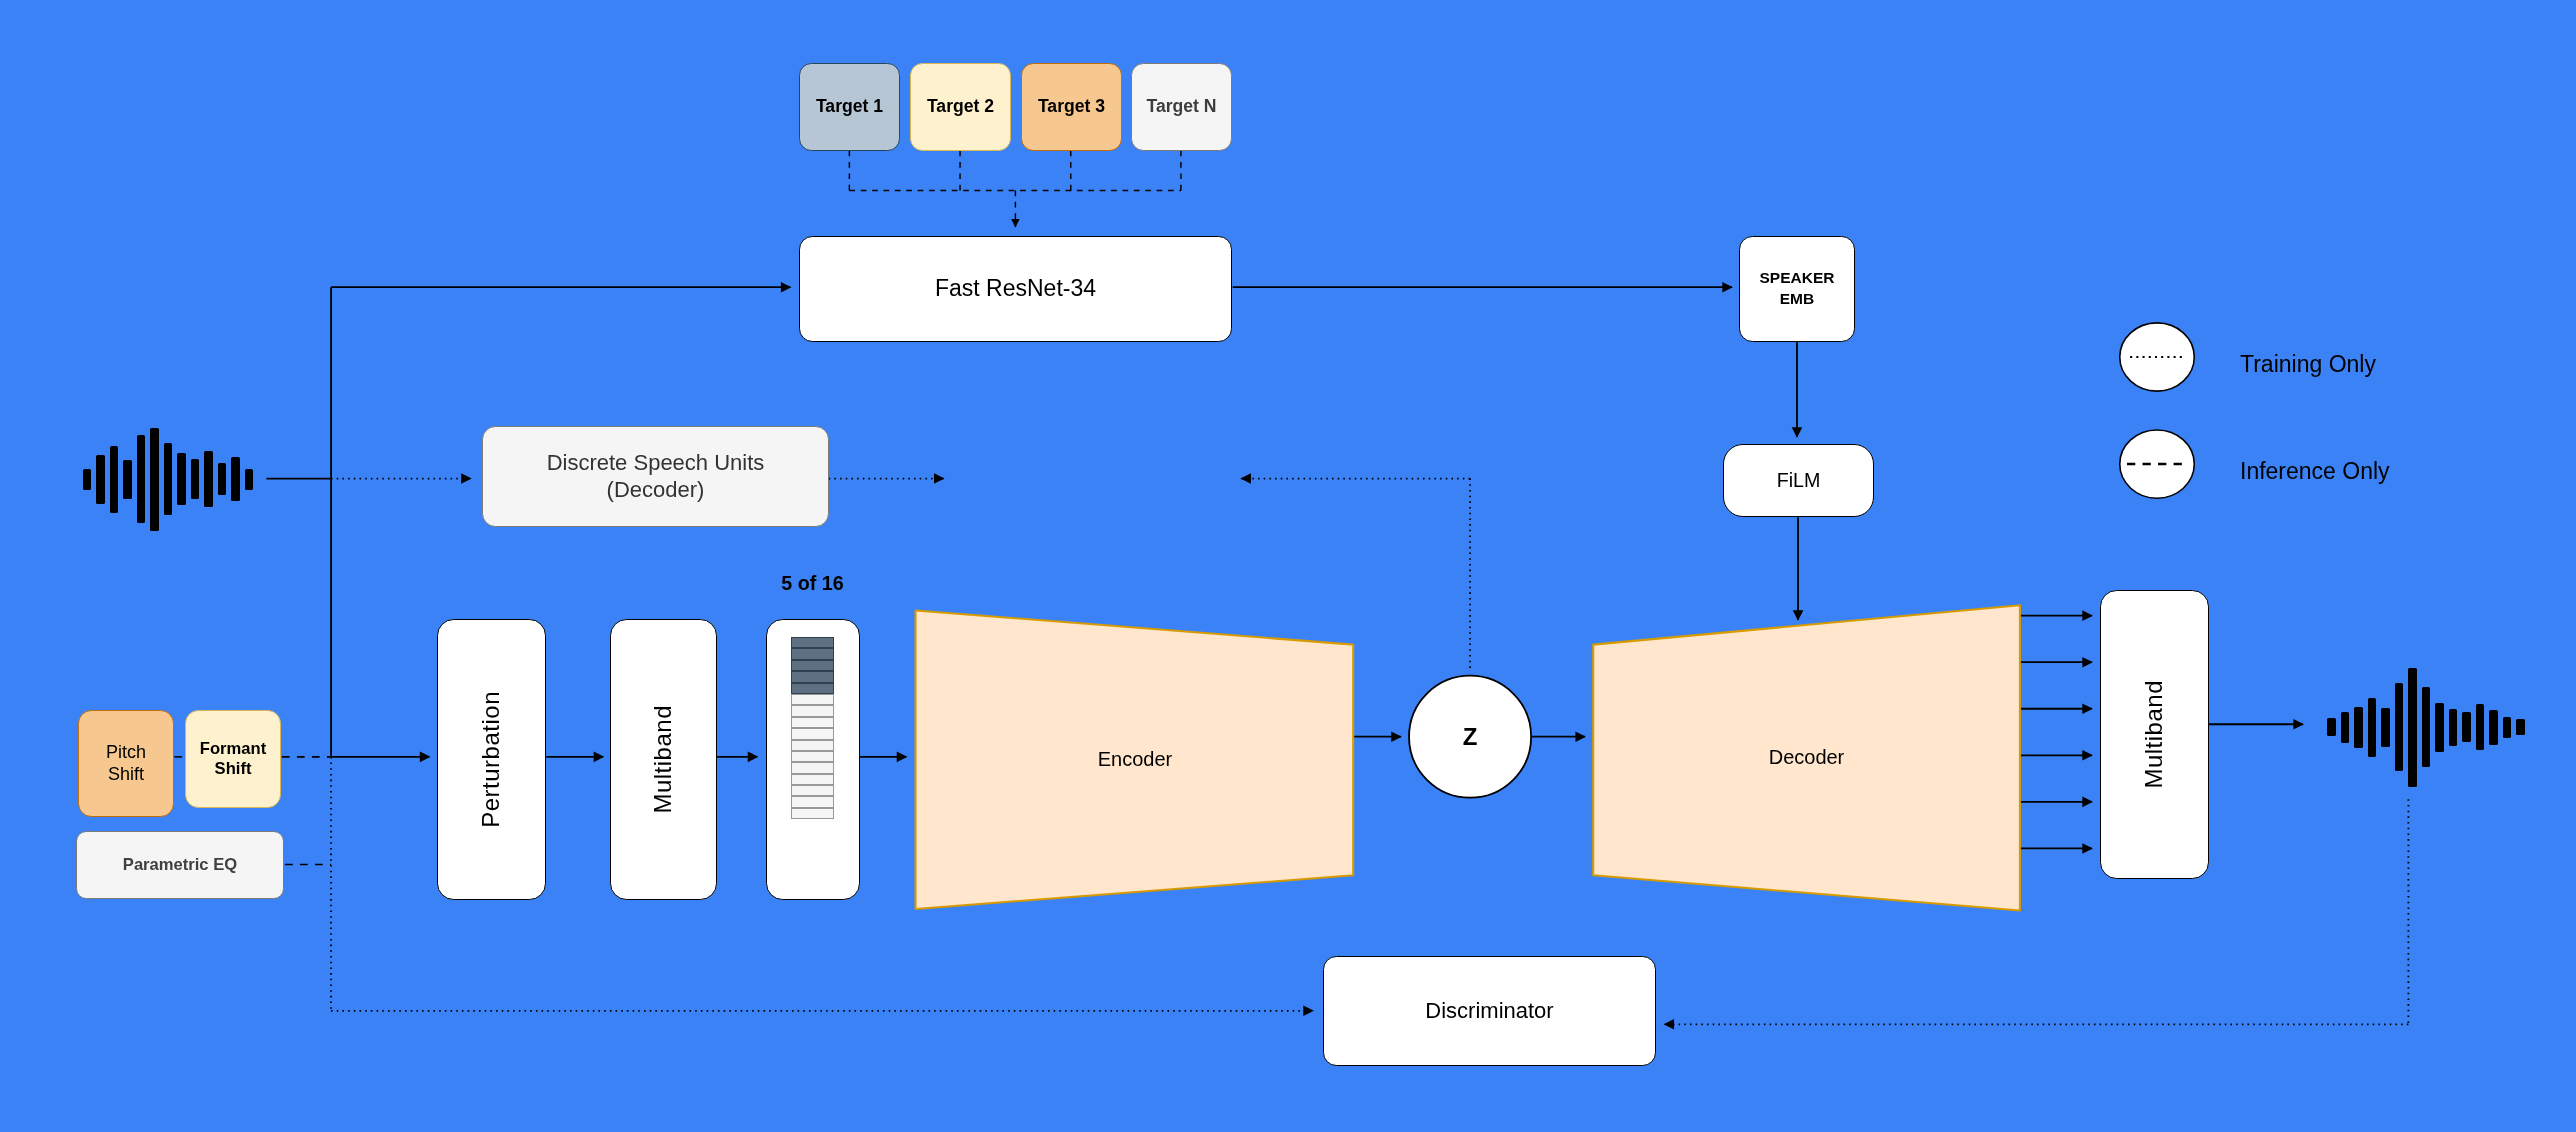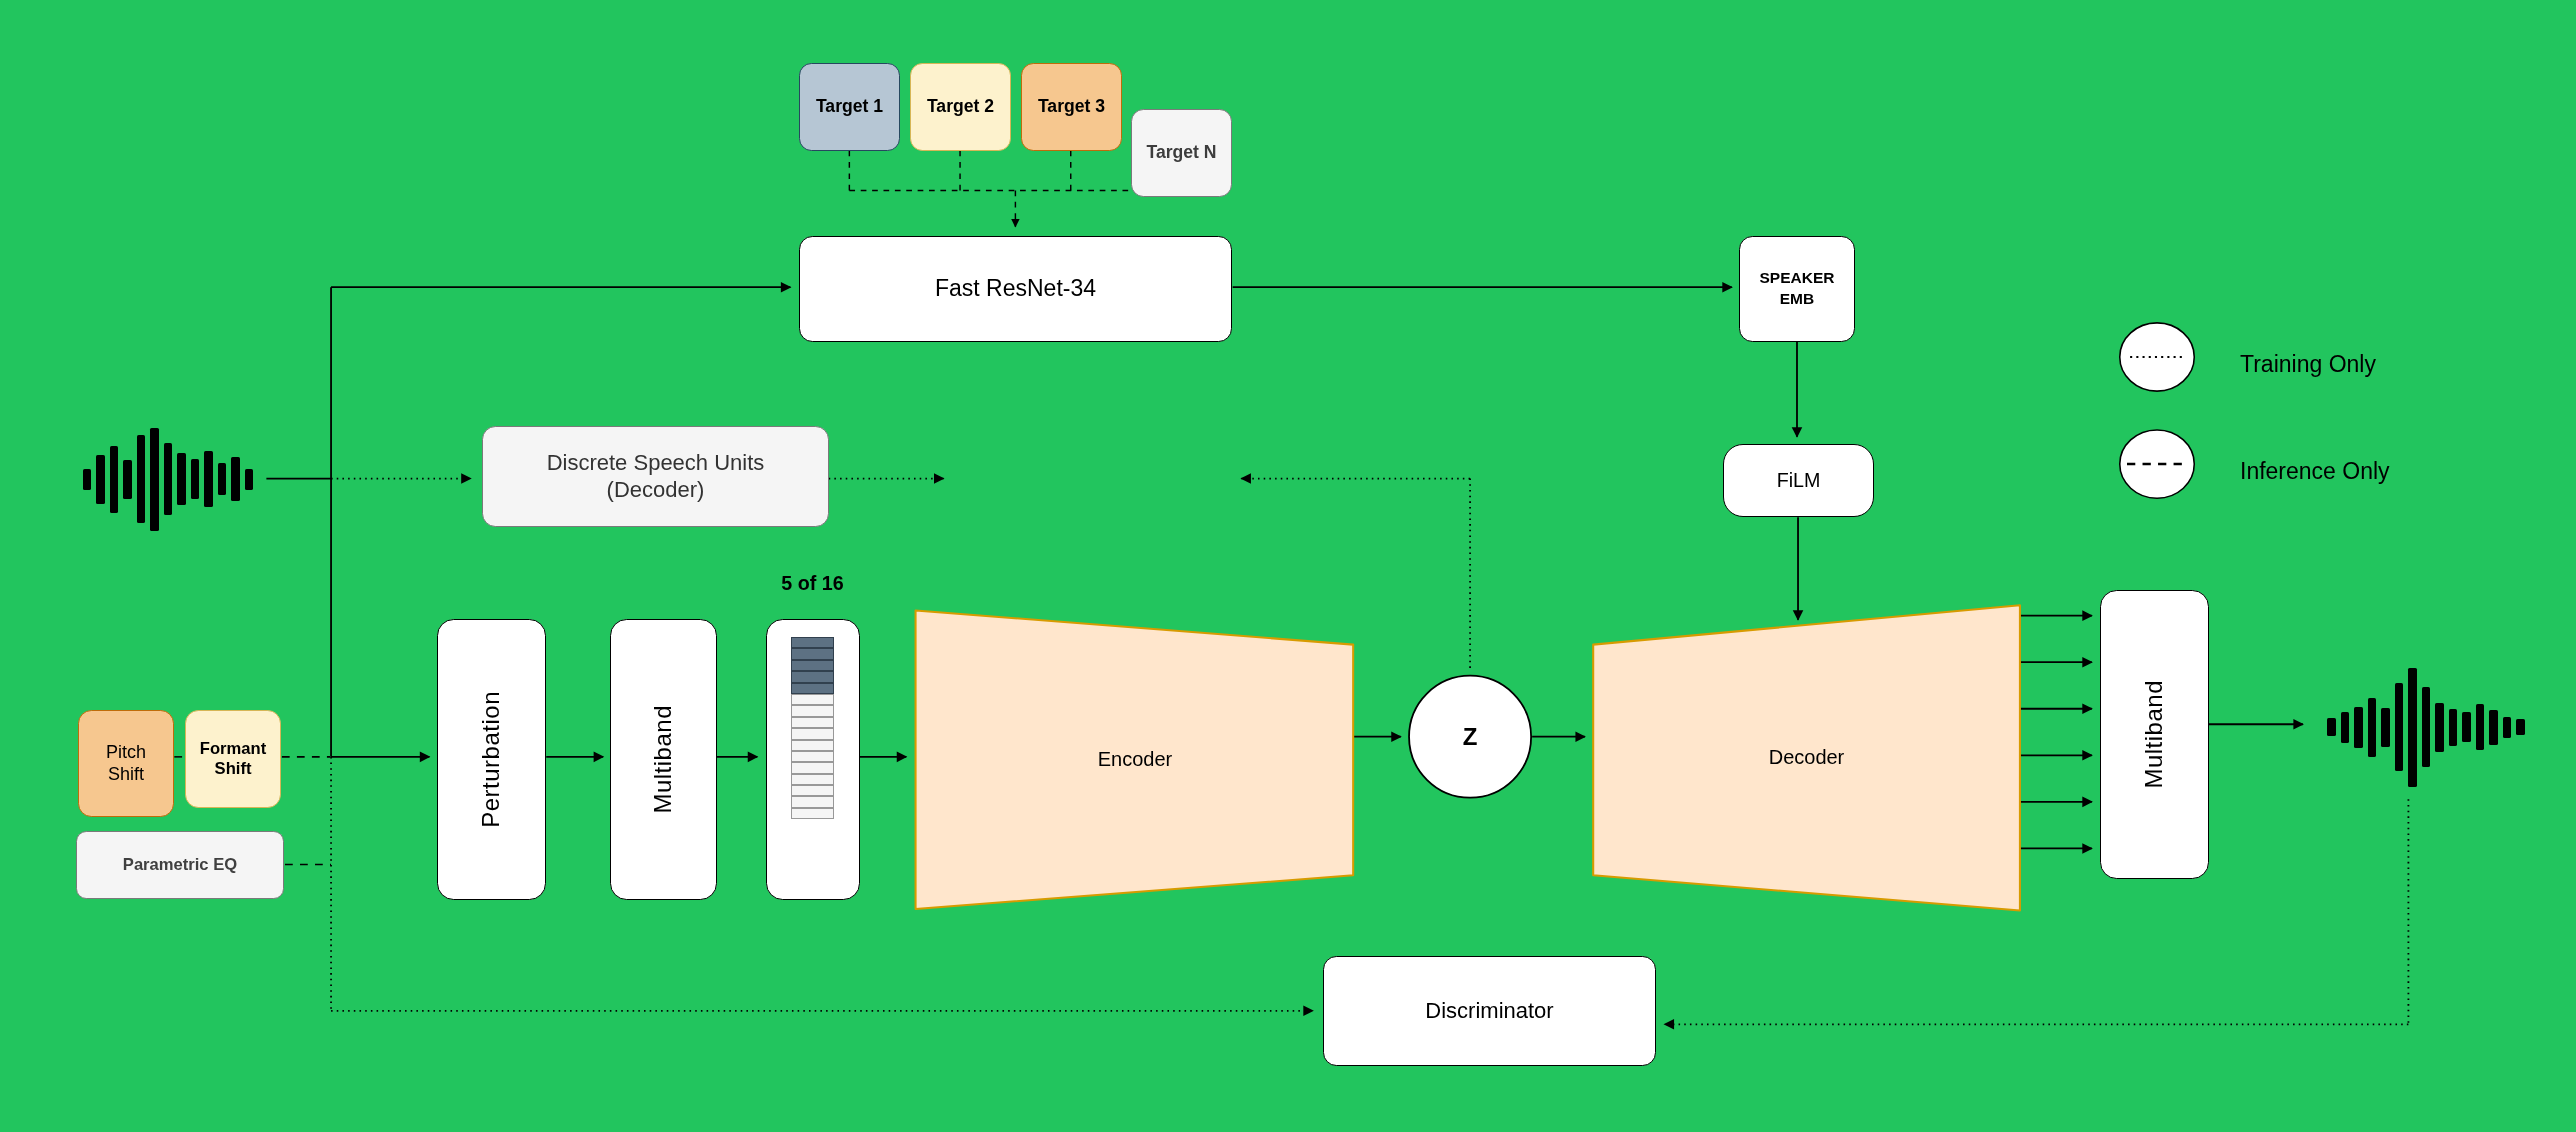--- a/index.html
+++ b/index.html
@@ -1,33 +1,33 @@
 <!DOCTYPE html>
 <html style="--target1-fill: #b6c6d4; --target1-stroke: #26485f; --target2-fill: #fdf2cd; --target2-stroke: #d6b656; --target3-fill: #f6c78f; --target3-stroke: #bf6c0a; --gray-fill: #f5f5f5; --gray-stroke: #7a7a7a; --trap-fill: #ffe6cc; --trap-stroke: #d79b00; --cell-filled: #5d7183; --cell-filled-stroke: #31404e; --cell-empty: #f5f5f5; --cell-empty-stroke: #999999; --wire: #000000;font-size:8.3px"><head>
 <meta charset="utf-8">
 <style>
   html,body { margin:0; padding:0; background:#ffffff; }
   #canvas {
-    position:relative; width:2576px; height:1133px; background:#22c55e; overflow:hidden;
+    position:relative; width:2576px; height:1133px; background:#3b82f6; overflow:hidden;
     font-family:"Liberation Sans", sans-serif; color:#000;
   }
   #wires { position:absolute; left:0; top:0; width:2576px; height:1133px; }
 
   .box {
     position:absolute; display:flex; flex-direction:column; align-items:center; justify-content:center;
     background:#ffffff; border:1.8px solid #000; border-radius:13.4px; box-sizing:border-box;
     text-align:center; line-height:1.2;
   }
   .lbl { white-space:nowrap; }
 
   .target { width:101px; height:88px; top:63px; border-radius:12.4px; border-width:1.6px; font-weight:bold; font-size:17.6px; }
   .t-blue   { background:var(--target1-fill); border-color:var(--target1-stroke); }
   .t-yellow { background:var(--target2-fill); border-color:var(--target2-stroke); }
   .t-orange { background:var(--target3-fill); border-color:var(--target3-stroke); }
-  .t-gray   { background:var(--gray-fill);    border-color:var(--gray-stroke); color:#3d3d3d;margin-top:46px; }
+  .t-gray   { background:var(--gray-fill);    border-color:var(--gray-stroke); color:#3d3d3d; }
 
   .vtext { writing-mode:vertical-rl; transform:rotate(180deg); font-size:24px; letter-spacing:0.5px; }
 
   .gray-panel { background:var(--gray-fill); border-color:var(--gray-stroke); color:#333; }
 
   .wave { position:absolute; display:flex; align-items:center; justify-content:center; gap:5.2px; }
   .wave .bar { width:8.3px; background:#000; border-radius:1.6px; flex:0 0 auto; }
 
   .stack { position:absolute; left:791px; top:637px; width:43px; display:flex; flex-direction:column; }
   .stack .cell { height:11.4px; box-sizing:border-box; border:1px solid var(--cell-empty-stroke); background:var(--cell-empty); }

